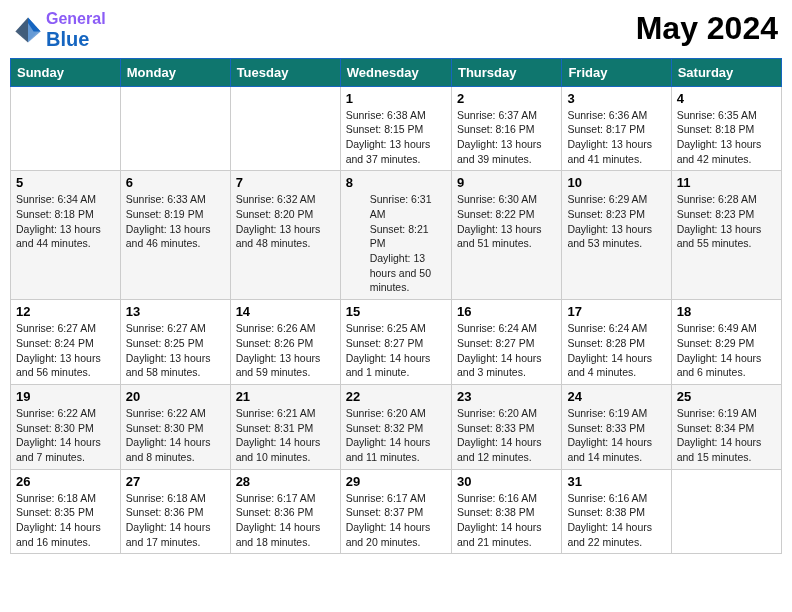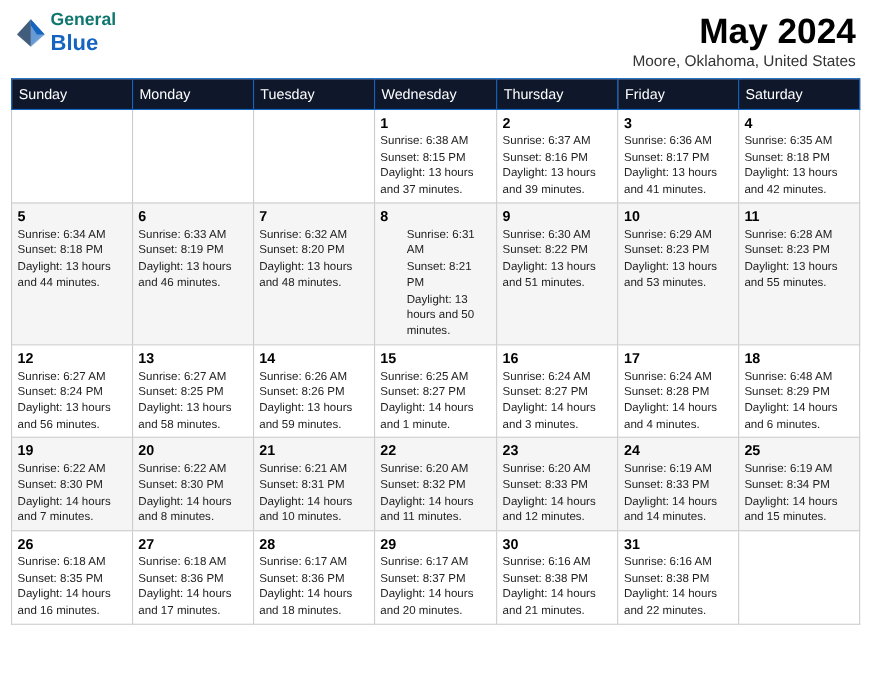--- a/index.html
+++ b/index.html
@@ -37,26 +37,26 @@
     .location-subtitle {
       font-size: 14px;
       color: #333;
     }
     .calendar-table {
       width: 100%;
       border-collapse: collapse;
       font-size: 11px;
     }
     .calendar-table th {
-      background-color: #0f172a;
+      background-color: #0f766e;
       color: #fff;
       text-align: left;
       padding: 6px 6px;
       font-size: 13px;
-      font-weight: normal;
+      font-weight: bold;
       border: 1px solid #1565c0;
     }
     .calendar-table td {
       border: 1px solid #ccc;
       vertical-align: top;
       padding: 4px 5px;
       width: 113px;
       min-height: 80px;
       background: #fff;
     }
@@ -83,27 +83,26 @@
 
 <div class="header-section">
   <div class="logo-area">
     <svg class="logo-icon" viewBox="0 0 40 40">
       <polygon points="20,4 36,20 20,36 4,20" fill="#1565c0" opacity="0.15"></polygon>
       <polygon points="20,2 38,22 20,38" fill="#1565c0" opacity="0.6"></polygon>
       <polygon points="2,22 20,2 20,38" fill="#1a3a5c" opacity="0.8"></polygon>
       <polygon points="20,2 38,22 28,22 20,10" fill="#1565c0"></polygon>
     </svg>
     <div>
-      <div style="font-size:16px;font-weight:bold;color:#0f766e;line-height:1.1;">General</div>
+      <div style="font-size:16px;font-weight:bold;color:#8b5cf6;line-height:1.1;">General</div>
       <div style="font-size:20px;font-weight:bold;color:#1565c0;line-height:1.1;">Blue</div>
     </div>
   </div>
   <div class="title-area">
     <div class="month-title">May 2024</div>
-    <div class="location-subtitle">Moore, Oklahoma, United States</div>
   </div>
 </div>
 
 <table class="calendar-table">
   <thead>
     <tr>
     <th>Sunday</th>
         <th>Monday</th>
         <th>Tuesday</th>
         <th>Wednesday</th>
@@ -218,21 +217,21 @@
 Daylight: 14 hours and 3 minutes.</div>
         </td>
         <td>
           <div class="day-number">17</div>
           <div class="day-info" style="white-space: pre-line;">Sunrise: 6:24 AM
 Sunset: 8:28 PM
 Daylight: 14 hours and 4 minutes.</div>
         </td>
         <td>
           <div class="day-number">18</div>
-          <div class="day-info" style="white-space: pre-line;">Sunrise: 6:48 AM
+          <div class="day-info" style="white-space: pre-line;">Sunrise: 6:49 AM
 Sunset: 8:29 PM
 Daylight: 14 hours and 6 minutes.</div>
         </td>
       </tr>
       <tr>
         <td>
           <div class="day-number">19</div>
           <div class="day-info" style="white-space: pre-line;">Sunrise: 6:22 AM
 Sunset: 8:30 PM
 Daylight: 14 hours and 7 minutes.</div>

